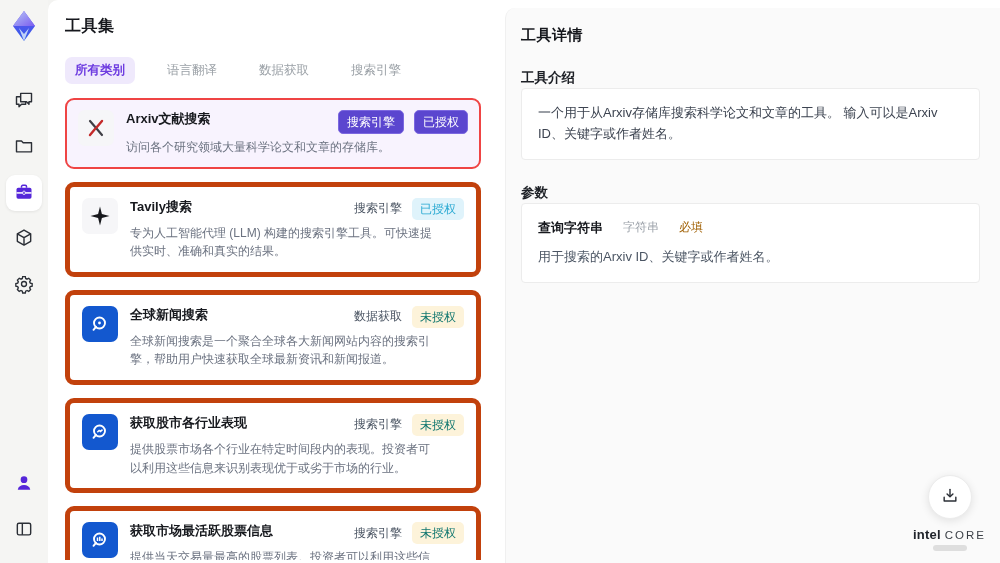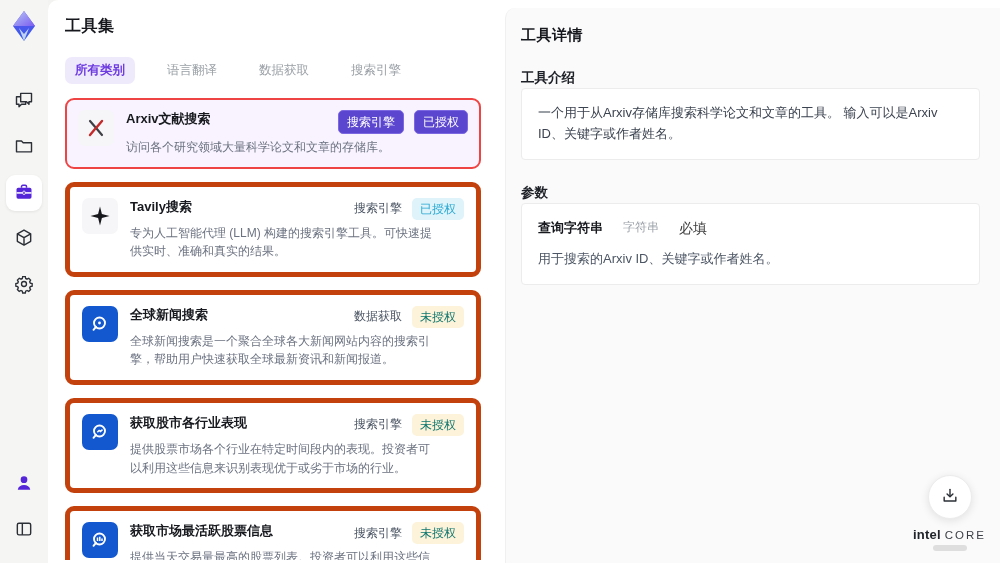--- a/index.html
+++ b/index.html
@@ -77,21 +77,21 @@
   }
   .details-title { font-size:15px; font-weight:bold; color:#16181d; letter-spacing:.5px; }
   .section-heading { font-size:13.5px; font-weight:bold; color:#1d2026; margin-top:24px; }
   .info-box {
     margin-top:1px; background:#ffffff; border:1px solid #ececec; border-radius:4px;
     padding:14px 16px; font-size:13px; color:#3c4350; line-height:1.6;
   }
   .param-line { display:flex; align-items:flex-start; gap:20px; }
   .param-name { font-weight:bold; font-size:13px; color:#17191e; }
   .param-type { font-size:12px; color:#9aa0a8; }
-  .param-required { font-size:14px; color:#404040;font-family:Liberation Serif, serif; }
+  .param-required { font-size:12px; color:#a16207; }
   .param-desc { margin-top:9px; font-size:13px; color:#4b5563; }
 
   
   .float-br { position:absolute; right:14px; bottom:12px; display:flex; flex-direction:column; align-items:center; z-index:4; }
   .dl-btn {
     width:44px; height:44px; border-radius:50%; background:#fff;
     border:1px solid #ececec; box-shadow:0 2px 8px rgba(0,0,0,.10);
     display:flex; align-items:center; justify-content:center; cursor:pointer;
   }
   .dl-btn svg { width:20px; height:20px; }

